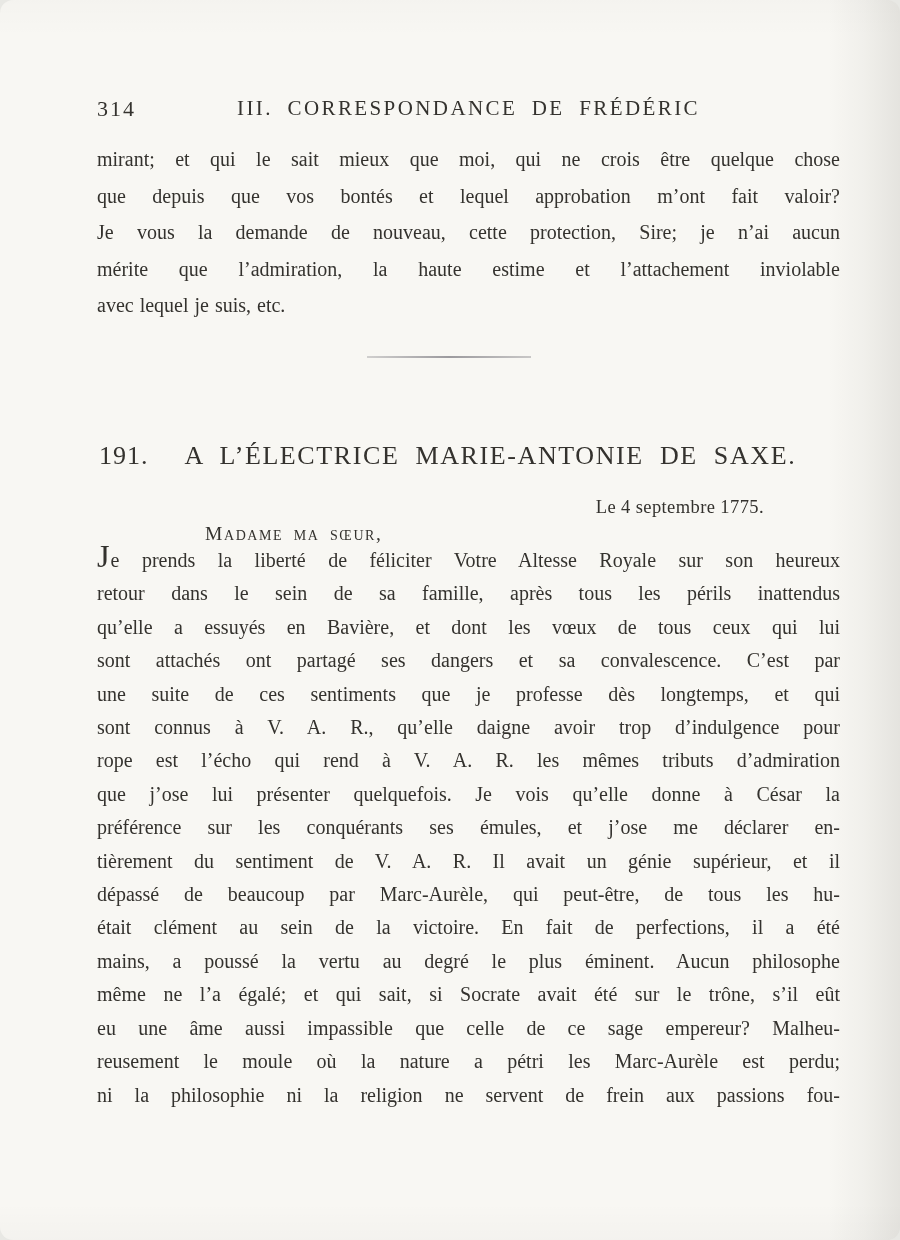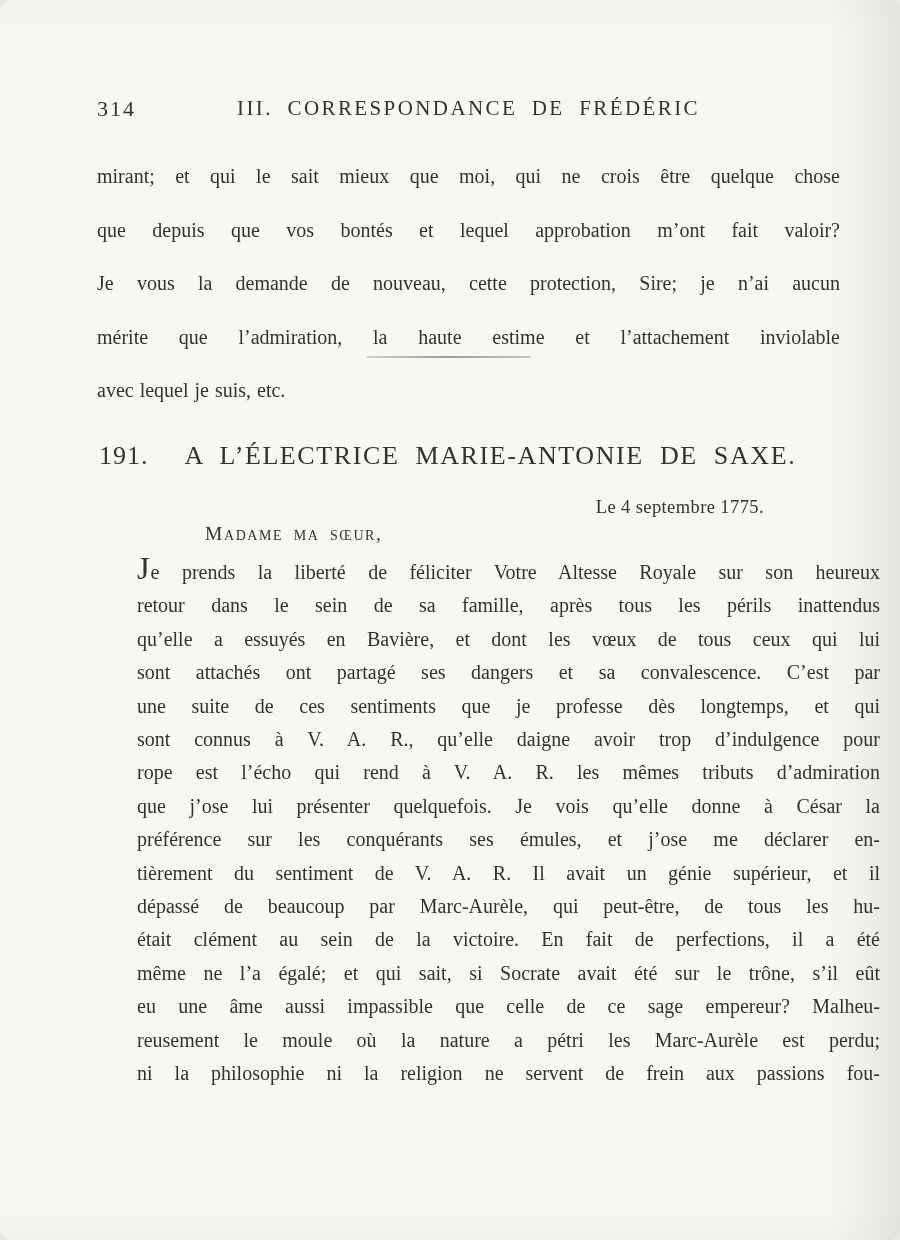--- a/index.html
+++ b/index.html
@@ -57,22 +57,22 @@
     white-space: nowrap;
   }
   
   .text-block {
     position: absolute;
     left: 0;
     width: 743px;
     font-size: 20px;
   }
   .para-continuation { top: 141px; }
-  .para-continuation .tline { line-height: 36.5px; margin-top: 17px; }
-  .letter-body { top: 556px; margin-left: 40px; }
+  .para-continuation .tline { line-height: 36.5px; }
+  .letter-body { top: 544px; }
   .letter-body .tline { line-height: 33.4px; }
   .tline {
     text-align: justify;
     text-align-last: justify;
     word-spacing: 1px;
     white-space: nowrap;
   }
   .tline.last-line { text-align-last: left; }
   .has-initial::first-letter {
     font-size: 1.62em;
@@ -169,20 +169,21 @@
         <div class="tline">qu’elle a essuyés en Bavière, et dont les vœux de tous ceux qui lui</div>
         <div class="tline">sont attachés ont partagé ses dangers et sa convalescence. C’est par</div>
         <div class="tline">une suite de ces sentiments que je professe dès longtemps, et qui</div>
         <div class="tline">sont connus à V. A. R., qu’elle daigne avoir trop d’indulgence pour</div>
         <div class="tline">rope est l’écho qui rend à V. A. R. les mêmes tributs d’admiration</div>
         <div class="tline">que j’ose lui présenter quelquefois. Je vois qu’elle donne à César la</div>
         <div class="tline">préférence sur les conquérants ses émules, et j’ose me déclarer en-</div>
         <div class="tline">tièrement du sentiment de V. A. R. Il avait un génie supérieur, et il</div>
         <div class="tline">dépassé de beaucoup par Marc-Aurèle, qui peut-être, de tous les hu-</div>
         <div class="tline">était clément au sein de la victoire. En fait de perfections, il a été</div>
+        <div class="tline">mains, a poussé la vertu au degré le plus éminent. Aucun philosophe</div>
         <div class="tline">même ne l’a égalé; et qui sait, si Socrate avait été sur le trône, s’il eût</div>
         <div class="tline">eu une âme aussi impassible que celle de ce sage empereur? Malheu-</div>
         <div class="tline">reusement le moule où la nature a pétri les Marc-Aurèle est perdu;</div>
         <div class="tline">ni la philosophie ni la religion ne servent de frein aux passions fou-</div>
       </div>
 
   </div>
 </div>
 
 </body></html>

